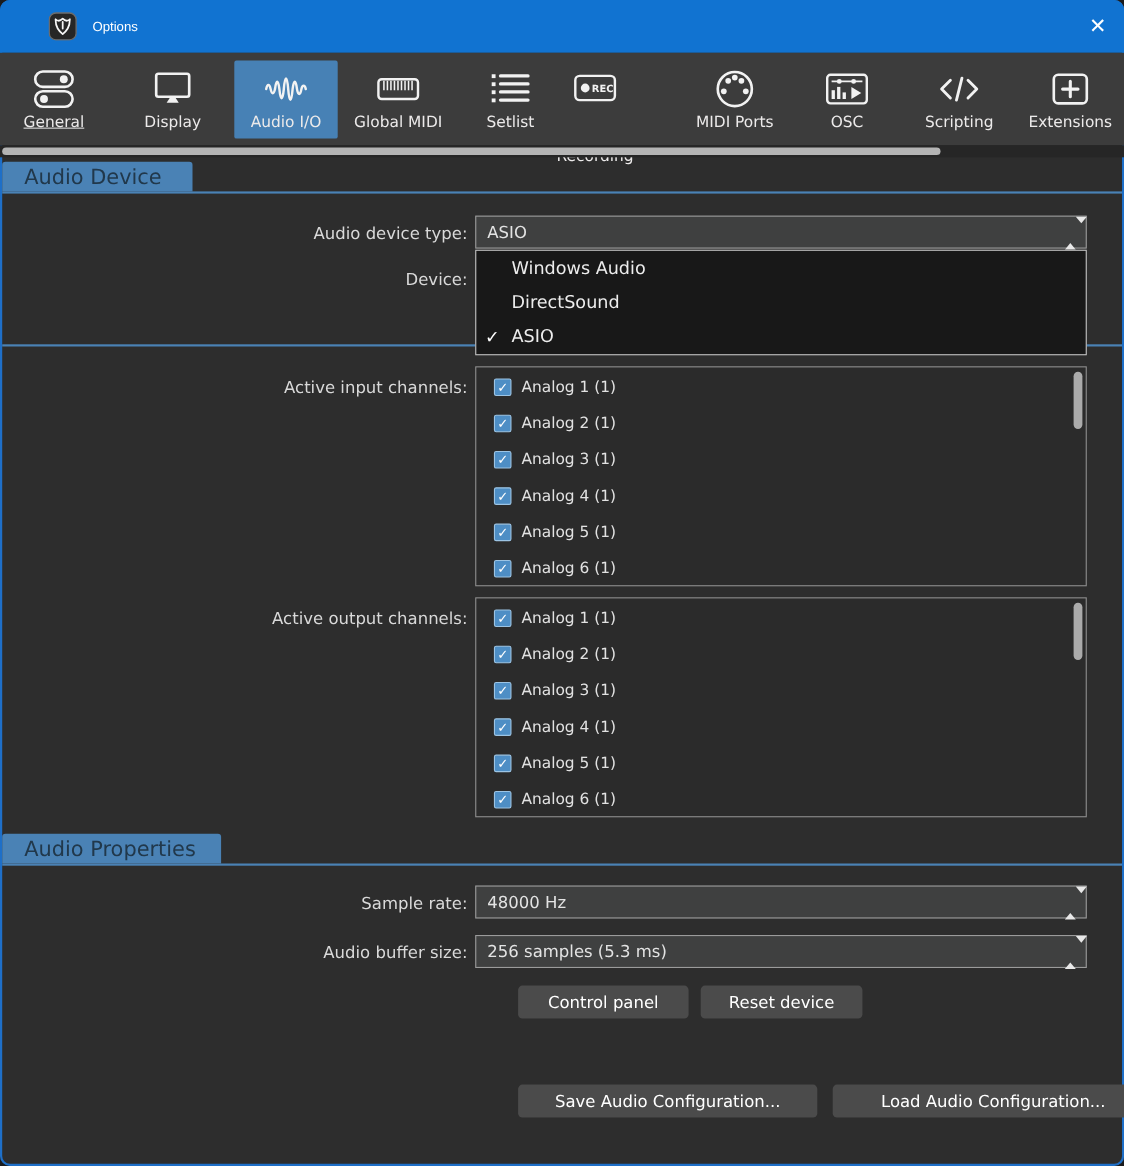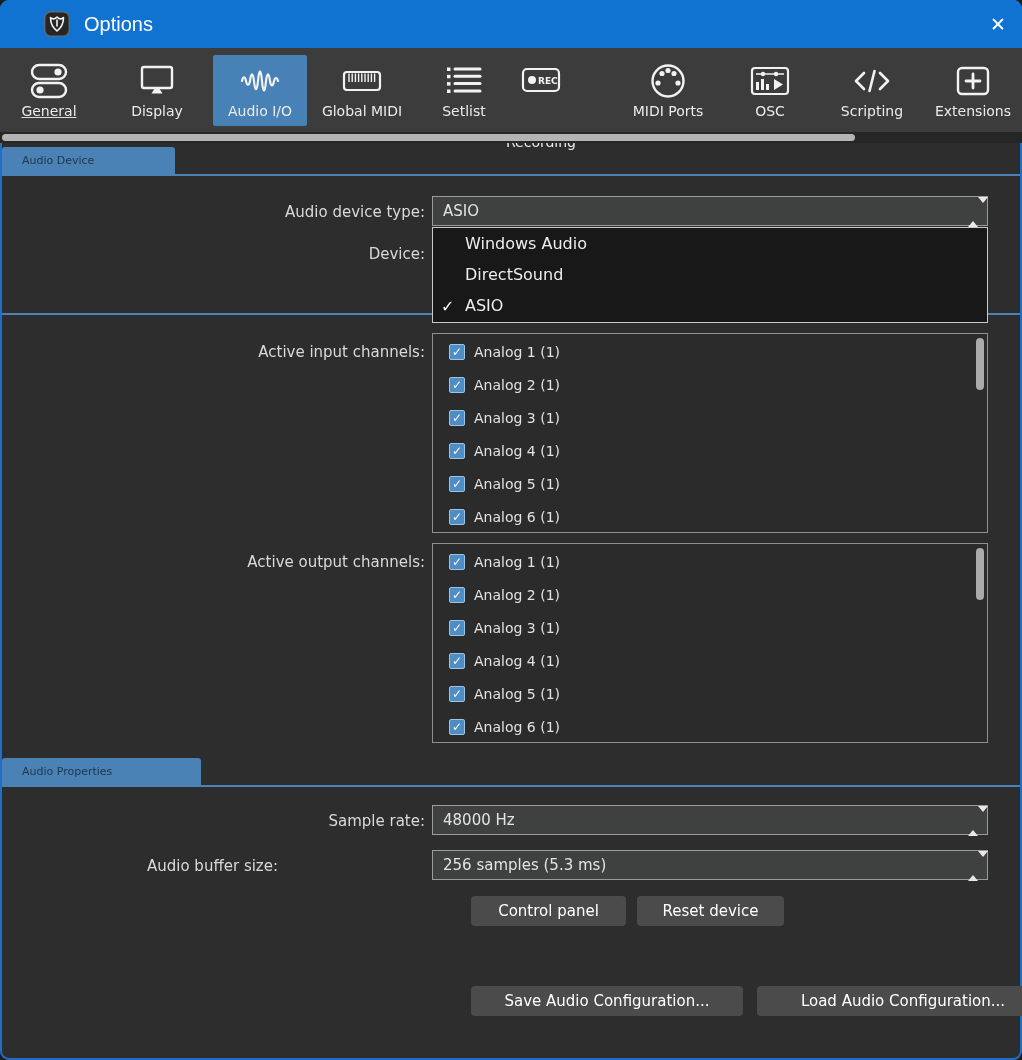--- a/index.html
+++ b/index.html
@@ -8,35 +8,35 @@
     position:relative;width:1022px;height:1060px;margin:0 auto;
     background:#2d2d2d;border-radius:9px;overflow:hidden;
     box-shadow:inset 0 0 0 2px #1e6fc8;
     font-family:"DejaVu Sans",sans-serif;color:#dcdcdc;
   }
   
   .titlebar{position:absolute;left:0;top:0;width:100%;height:48px;background:#1173d1;
     display:flex;align-items:center;}
   .app-icon{position:absolute;left:44px;top:11px;width:26px;height:26px;}
   .win-title{position:absolute;left:84px;top:0;height:48px;line-height:48px;
-    font-family:"Liberation Sans",sans-serif;font-size:20px;color:#ffffff;}
+    font-family:"Liberation Sans",sans-serif;font-size:12px;color:#ffffff;}
   .close-btn{position:absolute;right:0;top:0;width:48px;height:48px;display:flex;
     align-items:center;justify-content:center;cursor:pointer;}
   .close-btn span{font-size:19px;color:#ffffff;font-weight:300;line-height:1;}
   
   .toolbar{position:absolute;left:0;top:48px;width:100%;height:84px;background:#3c3c3c;}
   .tool-tab{position:absolute;top:7px;width:94px;height:71px;display:flex;flex-direction:column;
     align-items:center;justify-content:flex-start;cursor:pointer;border-radius:2px;}
   .tool-tab.selected{background:#4781b5;}
   .tool-tab svg{margin-top:6px;width:46px;height:40px;flex:0 0 auto;}
   .tool-tab .tab-label{font-size:14px;color:#eceaea;margin-top:2px;white-space:nowrap;}
   .hscroll-track{position:absolute;left:0;top:132px;width:100%;height:11px;background:#262626;}
   .hscroll-thumb{position:absolute;left:2px;top:134px;width:853px;height:7px;border-radius:4px;background:#b4b4b4;}
   
-  .section-tab{position:absolute;background:#4a82b5;color:#21384b;font-size:11px;
+  .section-tab{position:absolute;background:#4a82b5;color:#21384b;font-size:19px;
     display:flex;align-items:center;padding-left:20px;border-radius:3px 3px 0 0;height:27px;}
   .section-line{position:absolute;left:2px;width:1018px;height:2px;background:#4a82b5;}
   
   .form-label{position:absolute;left:0;width:425px;text-align:right;font-size:15px;color:#d9d9d9;}
   .combo{position:absolute;left:432px;width:556px;height:30px;background:#3f4040;
     border:1px solid #9b9b9b;display:flex;align-items:center;padding-left:10px;
     font-size:15px;color:#e3e3e3;cursor:pointer;}
   .spinner{position:absolute;right:9px;top:50%;transform:translateY(-50%);width:10px;height:16px;}
   .spinner .up{width:0;height:0;border-left:5px solid transparent;border-right:5px solid transparent;
     border-bottom:6px solid #e8e8e8;margin-bottom:3px;}
@@ -323,21 +323,21 @@
     <span>Audio Properties</span>
   </div>
   <div class="section-line" style="top:785px;"></div>
 
   <div class="form-label" style="top:812px;padding-left:36px;">Sample rate:</div>
   <div class="combo" style="top:805px;">
     <span>48000 Hz</span>
     <span class="spinner"><span class="up"></span><span class="down"></span></span>
   </div>
 
-  <div class="form-label" style="top:857px;text-align:center;">Audio buffer size:</div>
+  <div class="form-label" style="top:857px;">Audio buffer size:</div>
   <div class="combo" style="top:850px;">
     <span>256 samples (5.3 ms)</span>
     <span class="spinner"><span class="up"></span><span class="down"></span></span>
   </div>
 
   <div class="btn" style="left:430px;top:896px;width:155px;">
     <span>Control panel</span>
   </div>
   <div class="btn" style="left:596px;top:896px;width:147px;">
     <span>Reset device</span>

